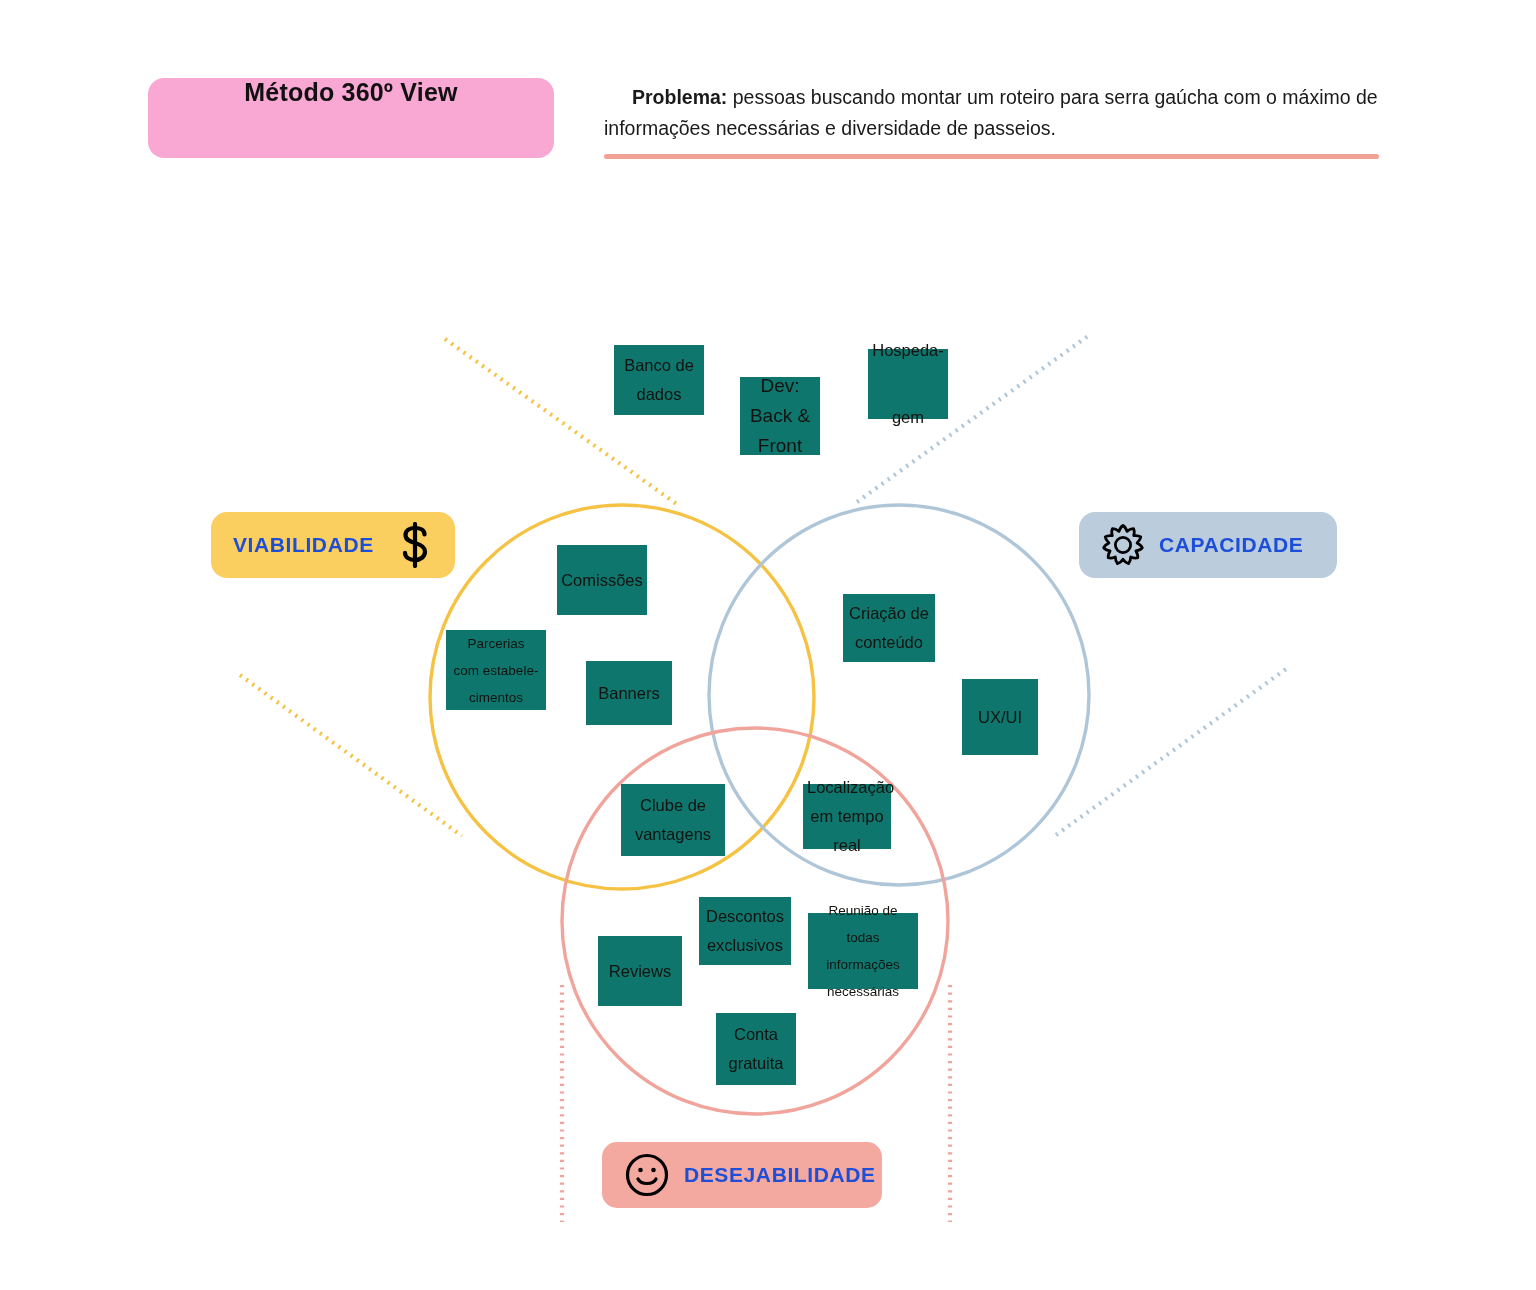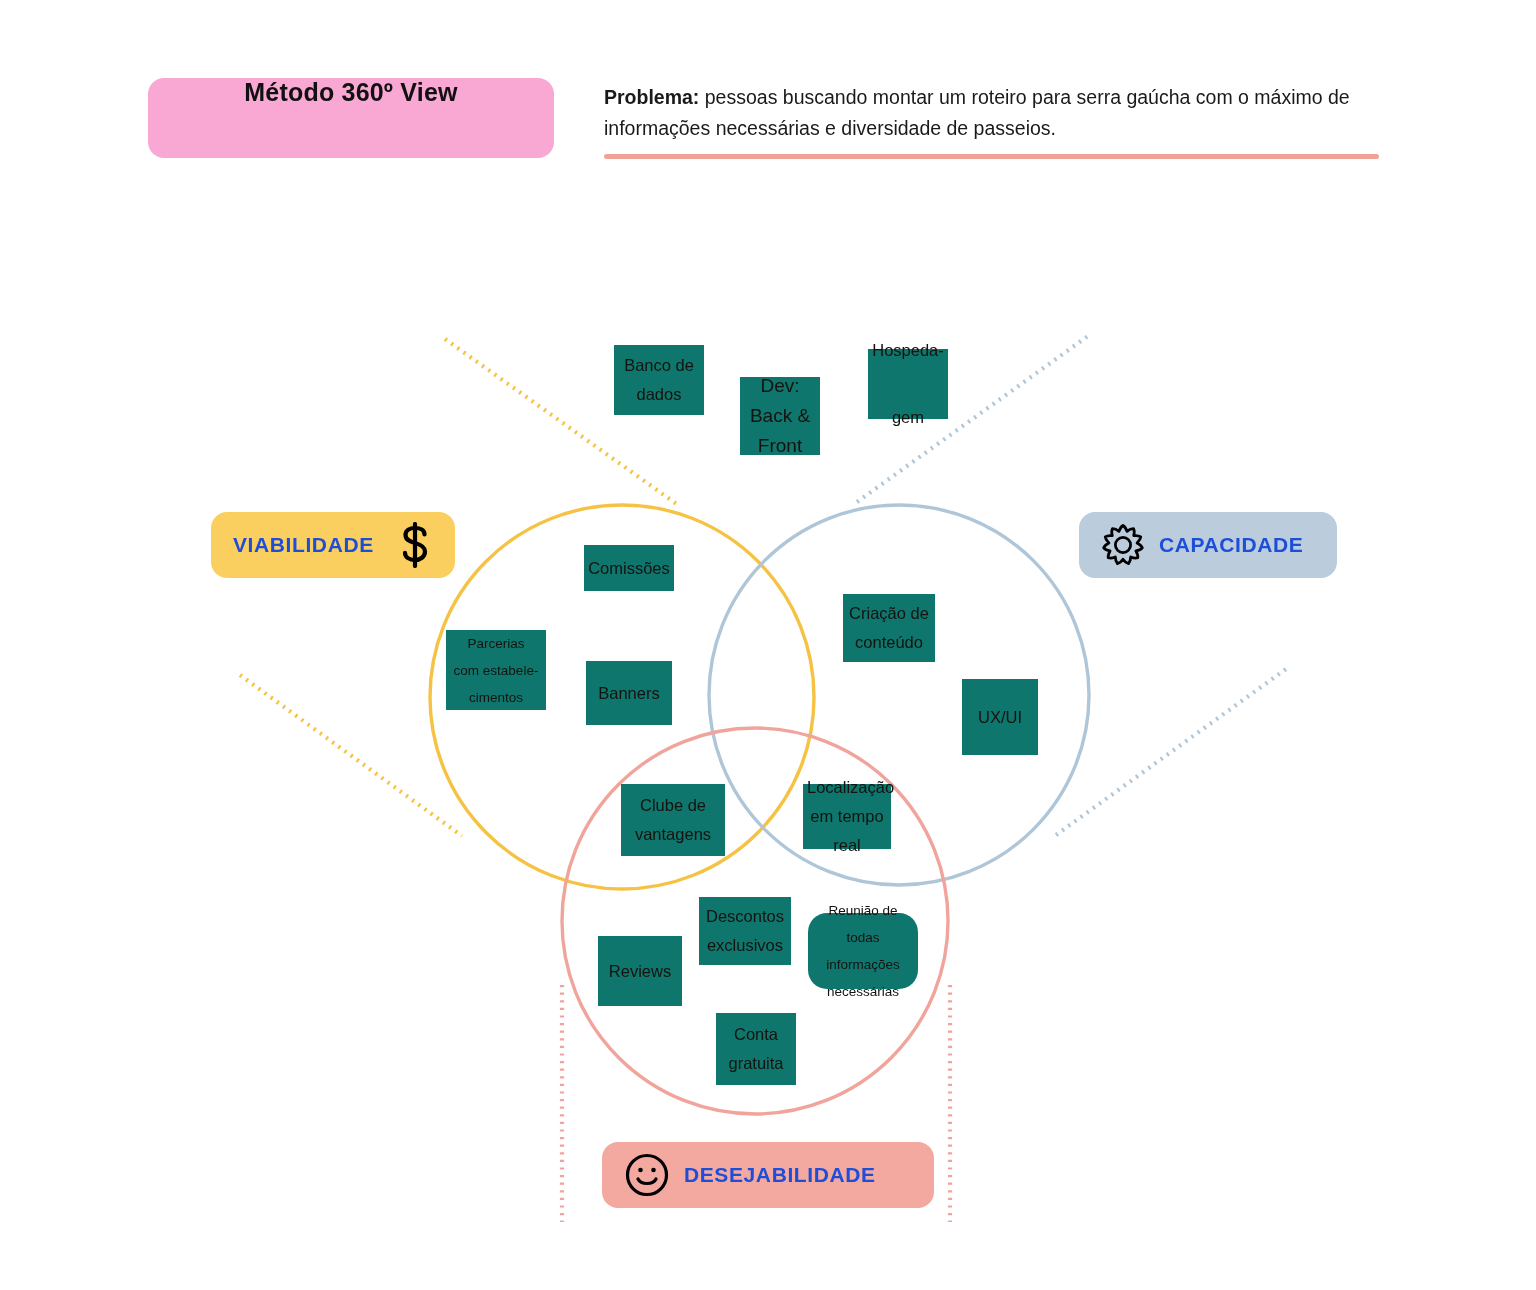--- a/index.html
+++ b/index.html
@@ -40,21 +40,21 @@
     position: absolute;
     left: 604px;
     top: 82px;
     width: 775px;
   }
   #problem-block .ptext {
     font-size: 19.5px;
     line-height: 31px;
     color: #1a1a1a;
   }
-  #problem-block .ptext b { font-weight: bold; }
+  #problem-block .ptext b { font-weight: bold; margin-left: 28px; }
   #problem-rule {
     margin-top: 10px;
     height: 5px;
     width: 100%;
     background: #F2A196;
     border-radius: 3px;
   }
 
   
   #venn-stage {
@@ -98,21 +98,22 @@
   #badge-capacidade {
     left: 1079px;
     top: 512px;
     background: #BBCCDC;
     width: 258px;
   }
   #badge-desejabilidade {
     left: 602px;
     top: 1142px;
     background: #F4A9A0;
-    width: 332px;
+    width: 280px;
+    border-radius: 15px;
   }
   .cat-icon { display: flex; align-items: center; justify-content: center; }
 
   
   .note {
     position: absolute;
     background: #0f766e;
     display: flex;
     flex-direction: column;
     align-items: center;
@@ -194,21 +195,21 @@
       </div>
       <div class="note sz-big" style="left: 740px; top: 377px; width: 80px; height: 78px;">
         <span class="line">Dev:</span>
         <span class="line">Back &amp;</span>
         <span class="line">Front</span>
       </div>
       <div class="note sz-normal" style="left: 868px; top: 349px; width: 80px; height: 70px; gap: 38px;">
         <span class="line">Hospeda-</span>
         <span class="line">gem</span>
       </div>
-      <div class="note sz-normal" style="left: 584px; top: 545px; width: 90px; height: 46px;">
+      <div class="note sz-normal" style="left: 557px; top: 545px; width: 90px; height: 70px;">
         <span class="line">Comissões</span>
       </div>
       <div class="note sz-small" style="left: 446px; top: 630px; width: 100px; height: 80px;">
         <span class="line">Parcerias</span>
         <span class="line">com estabele-</span>
         <span class="line">cimentos</span>
       </div>
       <div class="note sz-normal" style="left: 586px; top: 661px; width: 86px; height: 64px;">
         <span class="line">Banners</span>
       </div>
@@ -225,21 +226,21 @@
       </div>
       <div class="note sz-normal" style="left: 803px; top: 784px; width: 88px; height: 65px;">
         <span class="line">Localização</span>
         <span class="line">em tempo</span>
         <span class="line">real</span>
       </div>
       <div class="note sz-normal" style="left: 699px; top: 897px; width: 92px; height: 68px;">
         <span class="line">Descontos</span>
         <span class="line">exclusivos</span>
       </div>
-      <div class="note sz-small" style="left: 808px; top: 913px; width: 110px; height: 76px; border-radius: 19px;">
+      <div class="note sz-small" style="left: 808px; top: 913px; width: 110px; height: 76px;">
         <span class="line">Reunião de todas</span>
         <span class="line">informações</span>
         <span class="line">necessárias</span>
       </div>
       <div class="note sz-normal" style="left: 598px; top: 936px; width: 84px; height: 70px;">
         <span class="line">Reviews</span>
       </div>
       <div class="note sz-normal" style="left: 716px; top: 1013px; width: 80px; height: 72px;">
         <span class="line">Conta</span>
         <span class="line">gratuita</span>

